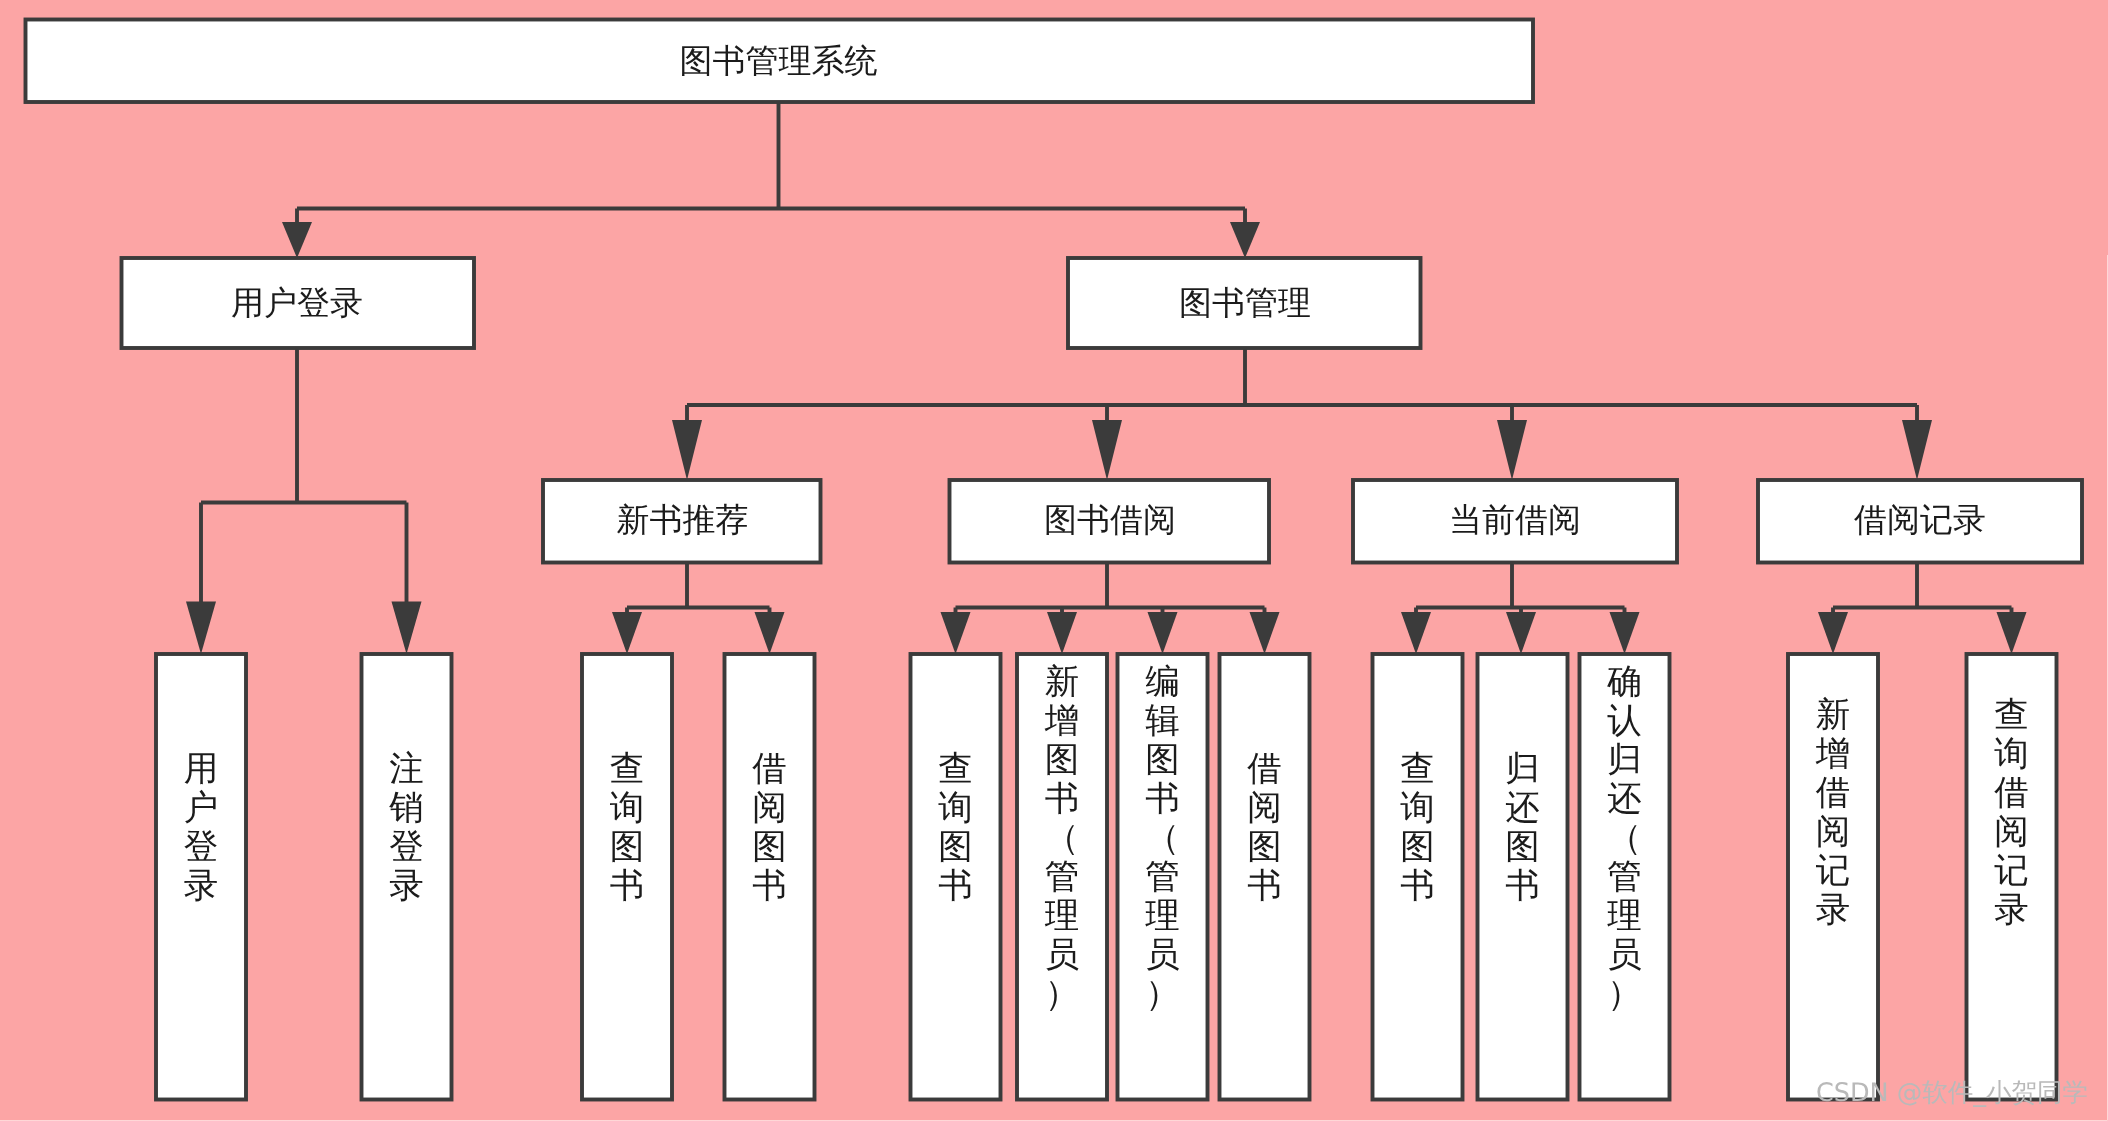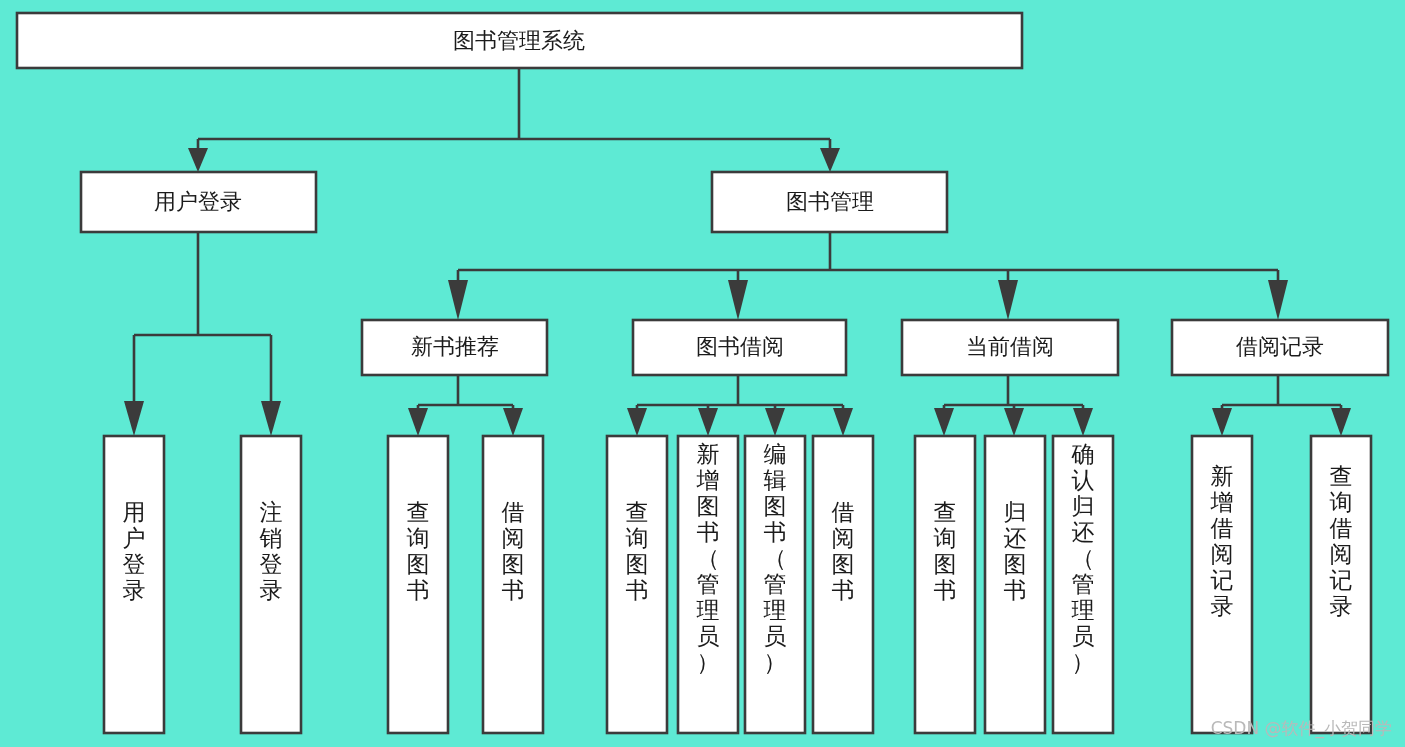--- a/index.html
+++ b/index.html
@@ -8,21 +8,21 @@
     padding: 0;
     background: #ffffff;
   }
   body {
     font-family: "DejaVu Sans", "Liberation Sans", sans-serif;
   }
   #diagram-root {
     position: relative;
     width: 1405px;
     height: 747px;
-    background: #5eead4;
+    background: #fca5a5;
     overflow: hidden;
   }
   svg#flow-svg {
     position: absolute;
     left: 0;
     top: 0;
     width: 1405px;
     height: 747px;
     display: block;
   }

